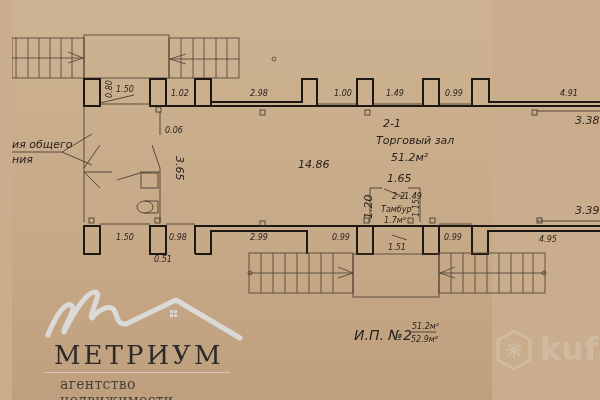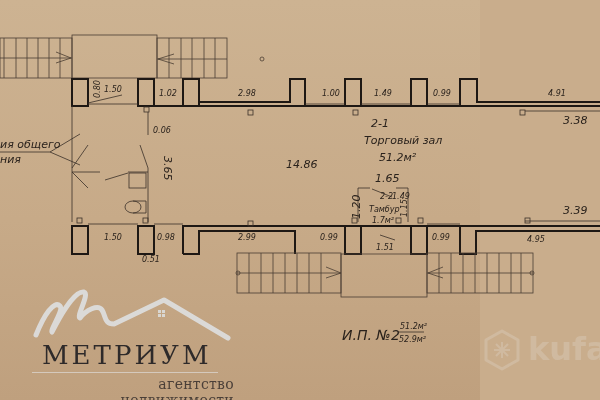--- a/index.html
+++ b/index.html
@@ -2,32 +2,32 @@
 <html><head>
   <meta charset="utf-8">
   <style>
     html, body { margin: 0; padding: 0; }
     body {
       width: 600px; height: 400px; overflow: hidden;
       background: #c9ad8c;
       font-family: "DejaVu Sans", sans-serif;
     }
     .plan {
-      position: absolute; left: 0; top: 0; width: 480px; height: 400px;
+      position: absolute; left: 12px; top: 0; width: 480px; height: 400px;
       background: linear-gradient(180deg, #cdb392 0%, #c7aa88 55%, #bfa07e 100%);
     }
     svg { position: absolute; left: 0; top: 0; }
     .dim { font-family: "DejaVu Sans", sans-serif; font-style: italic; font-size: 8px; fill: #2a221c; }
     .dim-lg { font-family: "DejaVu Sans", sans-serif; font-style: italic; font-size: 11px; fill: #2a221c; }
     .room { font-family: "DejaVu Sans", sans-serif; font-style: italic; font-size: 11px; fill: #2a221c; }
     .wall { fill: none; stroke: #1e1814; stroke-width: 2; }
     .thin { fill: none; stroke: #3a3028; stroke-width: 0.8; }
     .stair { fill: none; stroke: #4a3d32; stroke-width: 0.8; }
 
-    .logo { position: absolute; left: 14px; top: 280px; width: 220px; height: 110px; text-align: right; }
+    .logo { position: absolute; left: 14px; top: 280px; width: 220px; height: 110px; }
     .logo-name {
       position: absolute; left: 28px; top: 60px;
       font-family: "DejaVu Serif", serif; font-size: 26px; letter-spacing: 3px;
       color: #2e2a2a; font-weight: normal;
     }
     .logo-line { position: absolute; left: 18px; top: 92px; width: 186px; height: 1px; background: #d9d3cc; opacity: 0.8; }
     .logo-sub {
       position: absolute; left: 34px; top: 96px;
       font-family: "DejaVu Serif", serif; font-size: 14px; color: #4a3f38; letter-spacing: 0.3px;
     }

